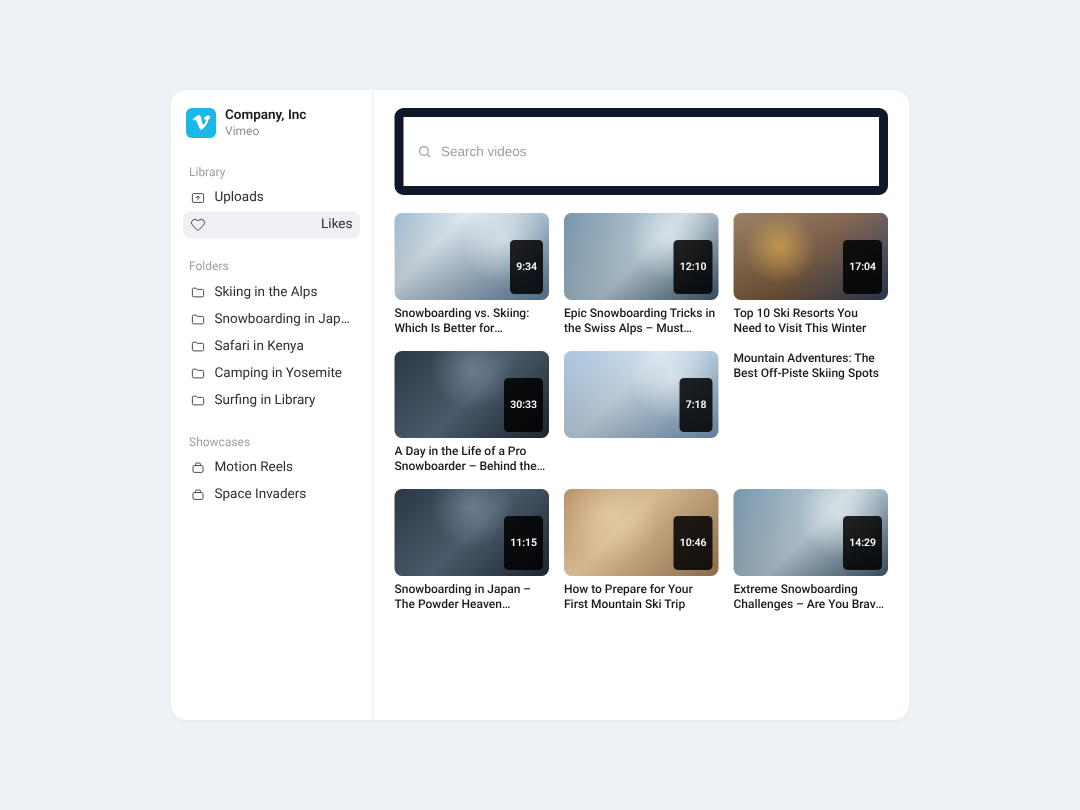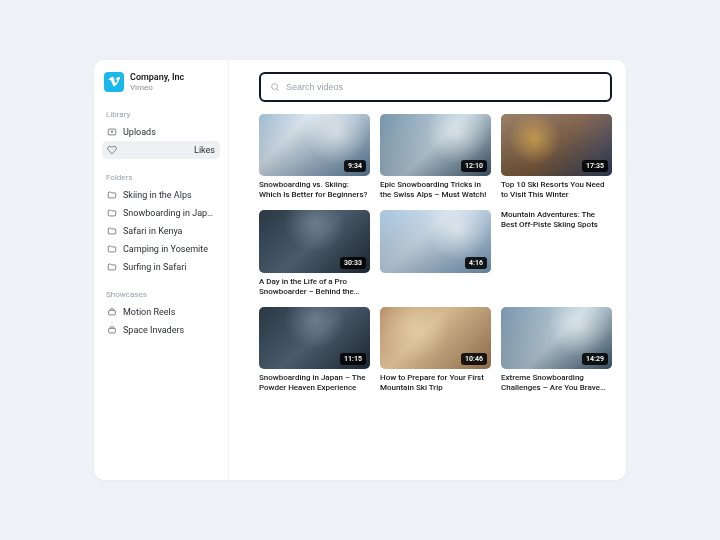--- a/index.html
+++ b/index.html
@@ -7,28 +7,27 @@
   font-family: -apple-system, BlinkMacSystemFont, "Segoe UI", Roboto, sans-serif;
   background: #eef1f5;
   width: 720px;
   height: 540px;
   overflow: hidden;
   display: flex;
   align-items: center;
   justify-content: center;
 }
 .app {
-  width: 532px;
+  width: 492px;
   height: 420px;
   background: #fff;
   border-radius: 10px;
   display: flex;
   overflow: hidden;
   box-shadow: 0 1px 3px rgba(0,0,0,0.04);
-  gap: 16px;
 }
 .sidebar {
   width: 135px;
   padding: 12px 8px;
   border-right: 1px solid #f0f1f3;
   display: flex;
   flex-direction: column;
   gap: 12px;
   overflow-y: auto;
 }
@@ -76,23 +75,23 @@
   flex: 1;
   display: flex;
   flex-direction: column;
   padding: 12px 14px;
   overflow-y: auto;
 }
 .search {
   display: flex;
   align-items: center;
   gap: 6px;
-  border: 2px solid #0f172a;
+  border: 6px solid #0f172a;
   border-radius: 6px;
-  padding: 8px 9px;
+  padding: 18px 9px;
   margin-bottom: 12px;
 }
 .search svg { width: 10px; height: 10px; stroke: #9aa0a8; fill: none; stroke-width: 2; }
 .search input {
   border: none;
   outline: none;
   font-size: 9px;
   color: #2a2e34;
   flex: 1;
   background: transparent;
@@ -130,21 +129,21 @@
 .thumb.steep { background: linear-gradient(135deg, #6a8aa0 0%, #c8d8e0 50%, #3a5060 100%); }
 
 .duration {
   position: absolute;
   right: 4px;
   bottom: 4px;
   background: rgba(0,0,0,0.85);
   color: #fff;
   font-size: 7px;
   font-weight: 600;
-  padding: 2px 4px;
+  padding: 14px 4px;
   border-radius: 3px;
 }
 .card-title {
   font-size: 8px;
   font-weight: 500;
   color: #1a1a1a;
   line-height: 1.25;
   display: -webkit-box;
   -webkit-line-clamp: 2;
   -webkit-box-orient: vertical;
@@ -211,21 +210,21 @@
           <div class="nav-item">
             <svg viewBox="0 0 24 24">
               <path d="M3 7a2 2 0 0 1 2-2h4l2 2h8a2 2 0 0 1 2 2v8a2 2 0 0 1-2 2H5a2 2 0 0 1-2-2z"></path>
             </svg>
             <span>Camping in Yosemite</span>
           </div>
           <div class="nav-item">
             <svg viewBox="0 0 24 24">
               <path d="M3 7a2 2 0 0 1 2-2h4l2 2h8a2 2 0 0 1 2 2v8a2 2 0 0 1-2 2H5a2 2 0 0 1-2-2z"></path>
             </svg>
-            <span>Surfing in Safari</span>
+            <span>Surfing in Library</span>
           </div>
         </div>
     </div>
 
     <div class="section">
       <div class="section-label">Showcases</div>
       <div id="showcase-items">
           <div class="nav-item">
             <svg viewBox="0 0 24 24">
               <rect x="4" y="8" width="16" height="11" rx="2"></rect>
@@ -260,33 +259,33 @@
           <div class="card-title">Snowboarding vs. Skiing: Which Is Better for Beginners?</div>
         </div>
         <div class="card">
           <div class="thumb steep">
             <div class="duration">12:10</div>
           </div>
           <div class="card-title">Epic Snowboarding Tricks in the Swiss Alps – Must Watch!</div>
         </div>
         <div class="card">
           <div class="thumb village">
-            <div class="duration">17:35</div>
+            <div class="duration">17:04</div>
           </div>
           <div class="card-title">Top 10 Ski Resorts You Need to Visit This Winter</div>
         </div>
         <div class="card">
           <div class="thumb dark">
             <div class="duration">30:33</div>
           </div>
           <div class="card-title">A Day in the Life of a Pro Snowboarder – Behind the Scenes</div>
         </div>
         <div class="card">
           <div class="thumb ">
-            <div class="duration">4:16</div>
+            <div class="duration">7:18</div>
           </div>
         </div>
         <div class="card">
           <div class="card-title">Mountain Adventures: The Best Off-Piste Skiing Spots</div>
         </div>
         <div class="card">
           <div class="thumb dark">
             <div class="duration">11:15</div>
           </div>
           <div class="card-title">Snowboarding in Japan – The Powder Heaven Experience</div>

